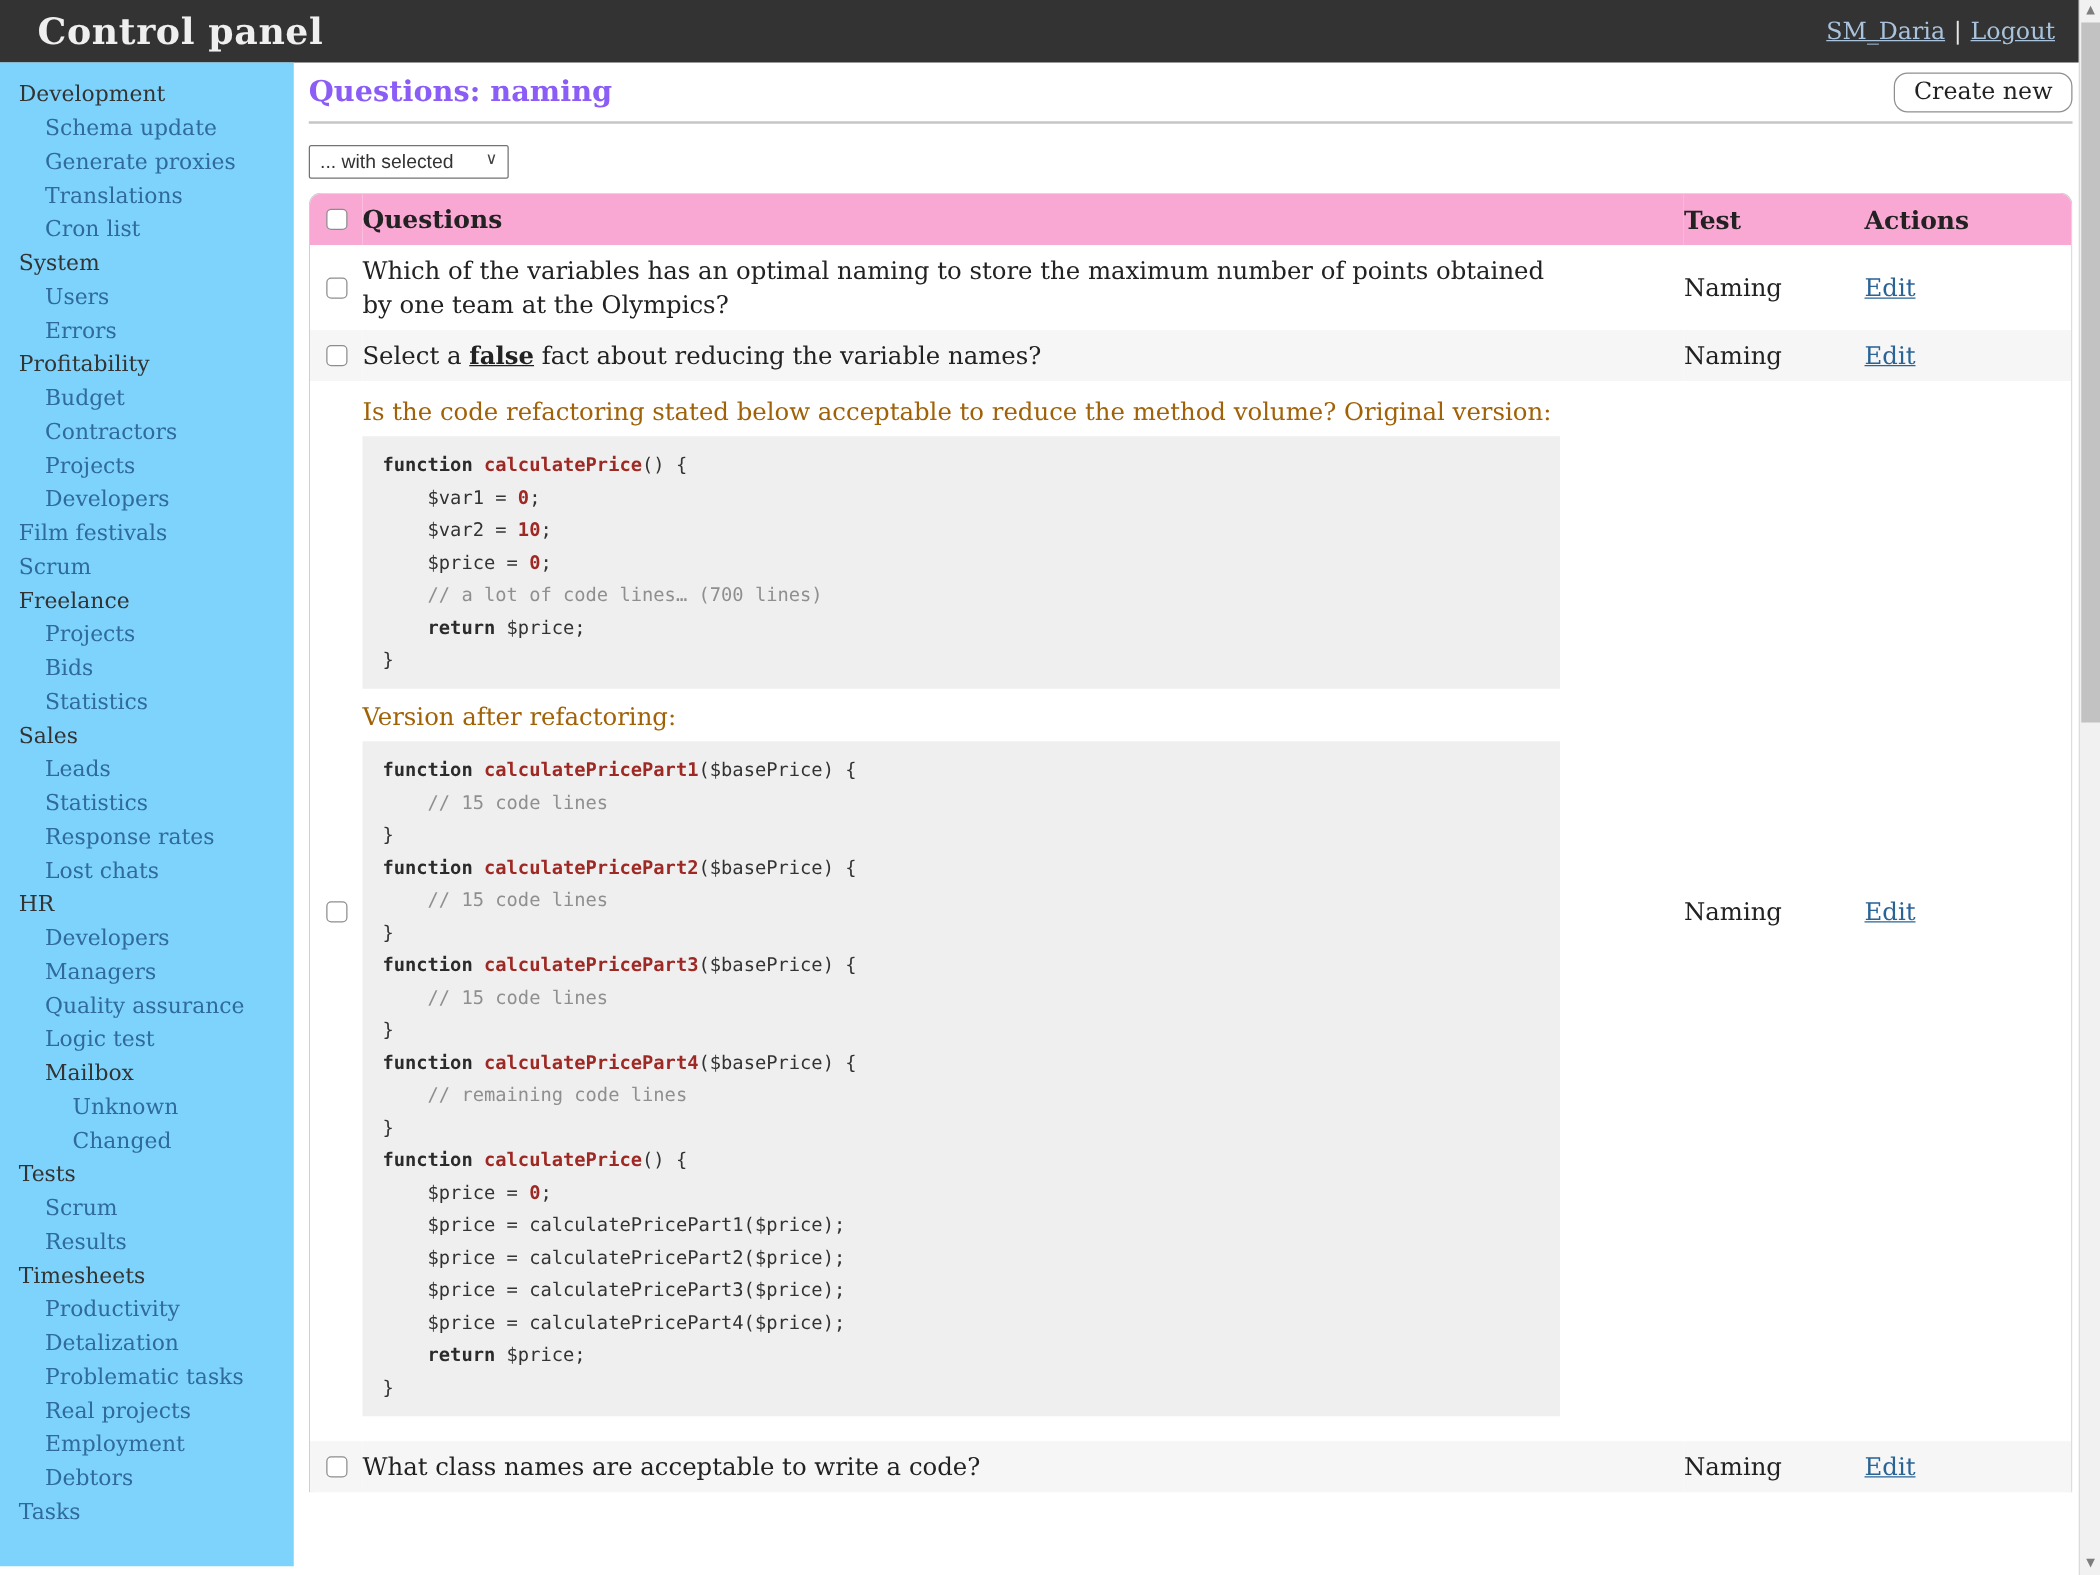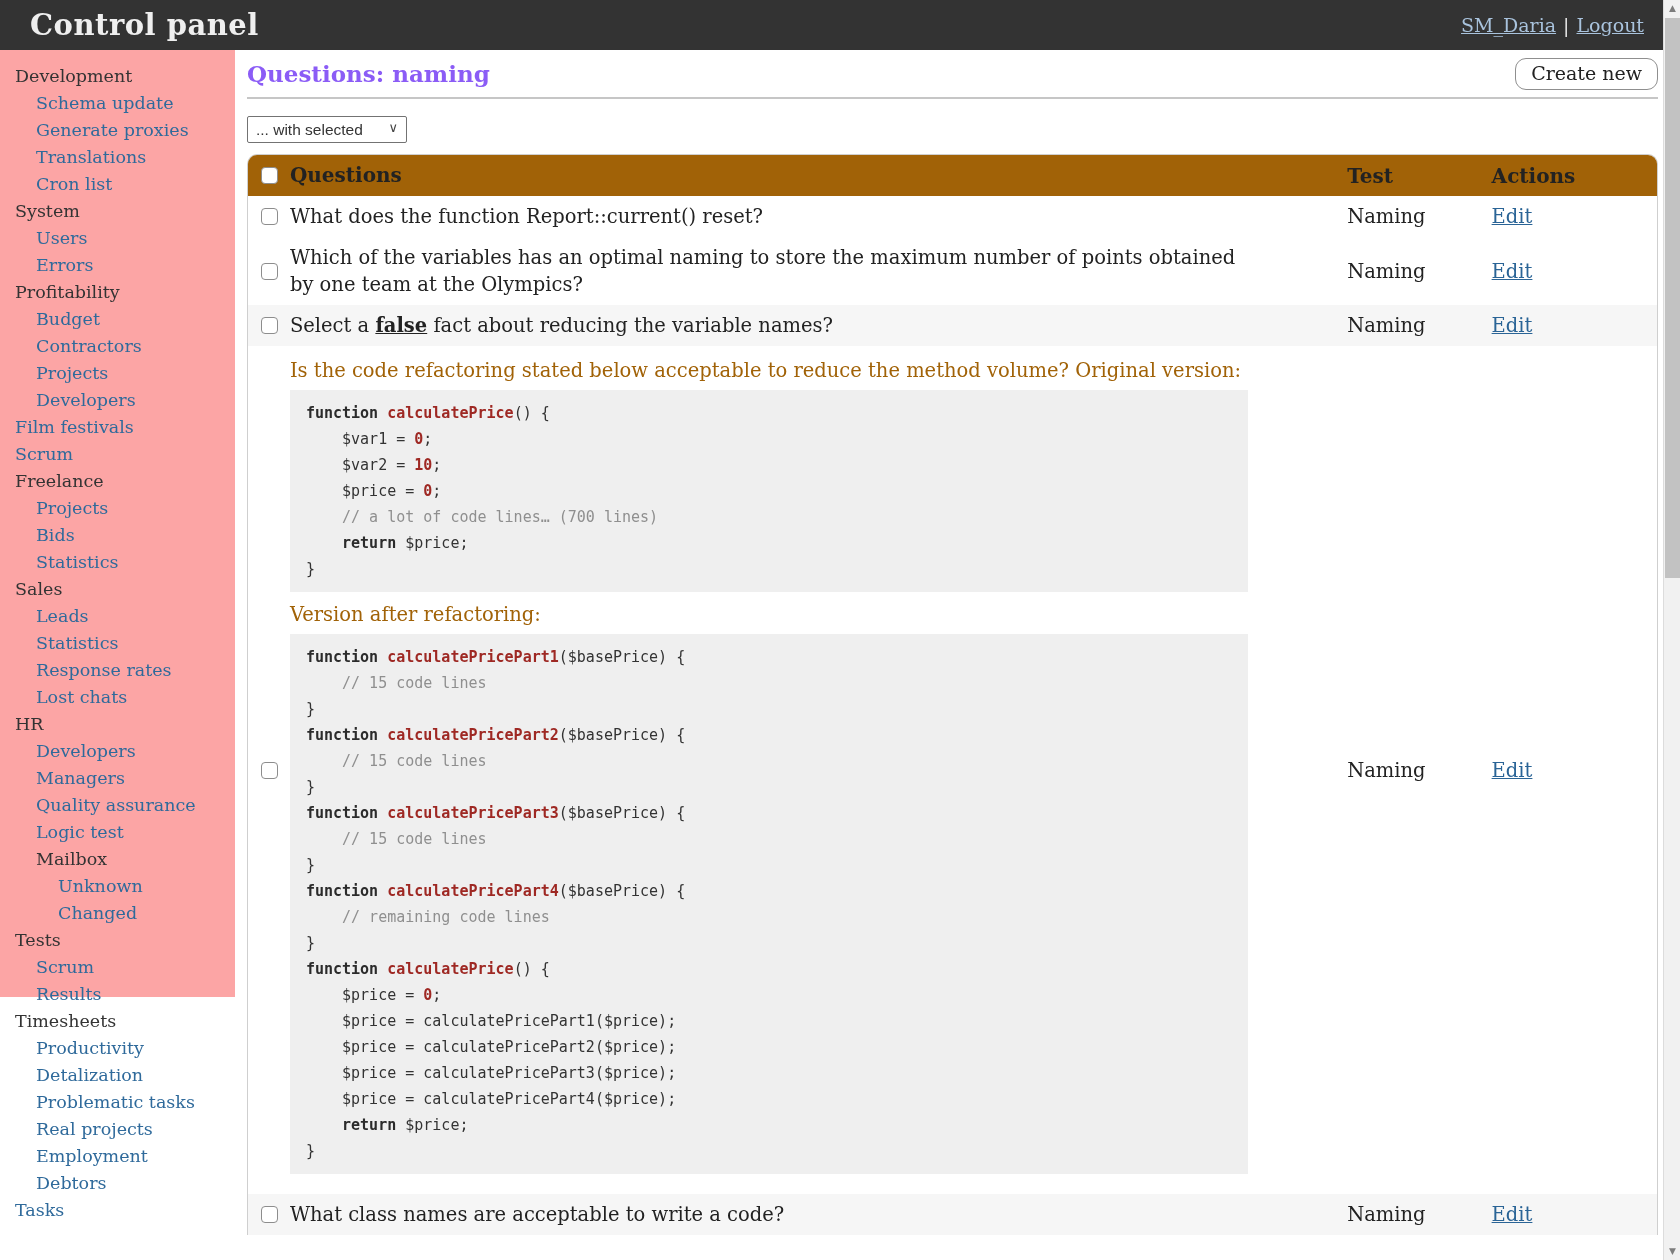--- a/index.html
+++ b/index.html
@@ -10,21 +10,21 @@
   .topbar { position:absolute; left:0; top:0; width:1680px; height:50px;
             background:#333333; display:flex; align-items:center;
             justify-content:space-between; padding:0 30px 0 30px; }
   .topbar .brand { color:#efefef; font-size:29px; font-weight:bold; letter-spacing:.5px; }
   .topbar .userbox { font-size:19px; color:#cfcfcf; padding-right:6px; }
   .topbar .userbox a { color:#a9c3dd; text-decoration:underline; }
   .topbar .sep { margin:0 7px; color:#e6e6e6; }
 
   
   .layout { position:absolute; top:50px; left:0; width:1663px; display:flex; }
-  .sidebar { width:235px; height:947px; background:#fca5a5; padding:13px 0 24px 0;
+  .sidebar { width:235px; height:1203px; background:#7dd3fc; padding:13px 0 24px 0;
              flex:0 0 235px; }
   .side-item { display:block; font-size:17.5px; line-height:27px; white-space:nowrap; }
   .side-item.section { color:#333; }
   .side-item.link { color:#2f6a9b; text-decoration:none; cursor:pointer; }
   .side-item.lvl0 { padding-left:15px; }
   .side-item.lvl1 { padding-left:36px; }
   .side-item.lvl2 { padding-left:58px; }
 
   .content { flex:1 1 auto; padding:8px 5px 0 12px; position:relative; }
 
@@ -42,21 +42,21 @@
                 border:1px solid #737373; background:#fff; border-radius:2px;
                 padding:3px 30px 4px 8px; width:160px; height:27px; }
   .bulkwrap .chev { position:absolute; right:9px; top:4px; pointer-events:none;
                     color:#444; font-size:13px; font-family:"DejaVu Sans", sans-serif; }
 
   
   .qtable-wrap { margin-top:11px; border:1px solid #cfcfcf; border-bottom:none;
                  border-radius:10px 10px 0 0; overflow:hidden; width:1411px; }
   table.qtable { border-collapse:collapse; width:100%; }
   table.qtable td, table.qtable th { vertical-align:middle; font-size:19.5px; }
-  tr.thead { background:#a16207; }
+  tr.thead { background:#f9a8d4; }
   tr.thead th { font-size:20px; font-weight:bold; text-align:left; height:35px; }
   td.c-cb, th.c-cb { width:42px; padding-left:13px; }
   td.c-q,  th.c-q  { width:1058px; padding:7px 110px 7px 0; line-height:27px; }
   td.c-t,  th.c-t  { width:145px; }
   td.c-a,  th.c-a  { width:166px; }
   tr.row-even { background:#ffffff; }
   tr.row-odd  { background:#f6f6f6; }
   tr.qrow td { height:37px; }
   input.cb { -webkit-appearance:none; appearance:none; width:17px; height:17px;
              border:1px solid #8d8d8d; border-radius:4px; background:#fff;
@@ -166,28 +166,20 @@
         <tbody>
             <tr class="thead">
           <th class="c-cb">
                 <input type="checkbox" class="cb" style="">
               </th>
           <th class="c-q">Questions</th>
           <th class="c-t">Test</th>
           <th class="c-a">Actions</th>
         </tr>
 
-        <tr class="qrow row-even">
-          <td class="c-cb">
-                <input type="checkbox" class="cb" style="">
-              </td>
-          <td class="c-q">What does the function Report::current() reset?</td>
-          <td class="c-t">Naming</td>
-          <td class="c-a"><a href="#" class="edit-link">Edit</a></td>
-        </tr>
 
 
         <tr class="qrow row-even">
           <td class="c-cb">
                 <input type="checkbox" class="cb" style="">
               </td>
           <td class="c-q">Which of the variables has an optimal naming to store the maximum number of points obtained by one team at the Olympics?</td>
           <td class="c-t">Naming</td>
           <td class="c-a"><a href="#" class="edit-link">Edit</a></td>
         </tr>

